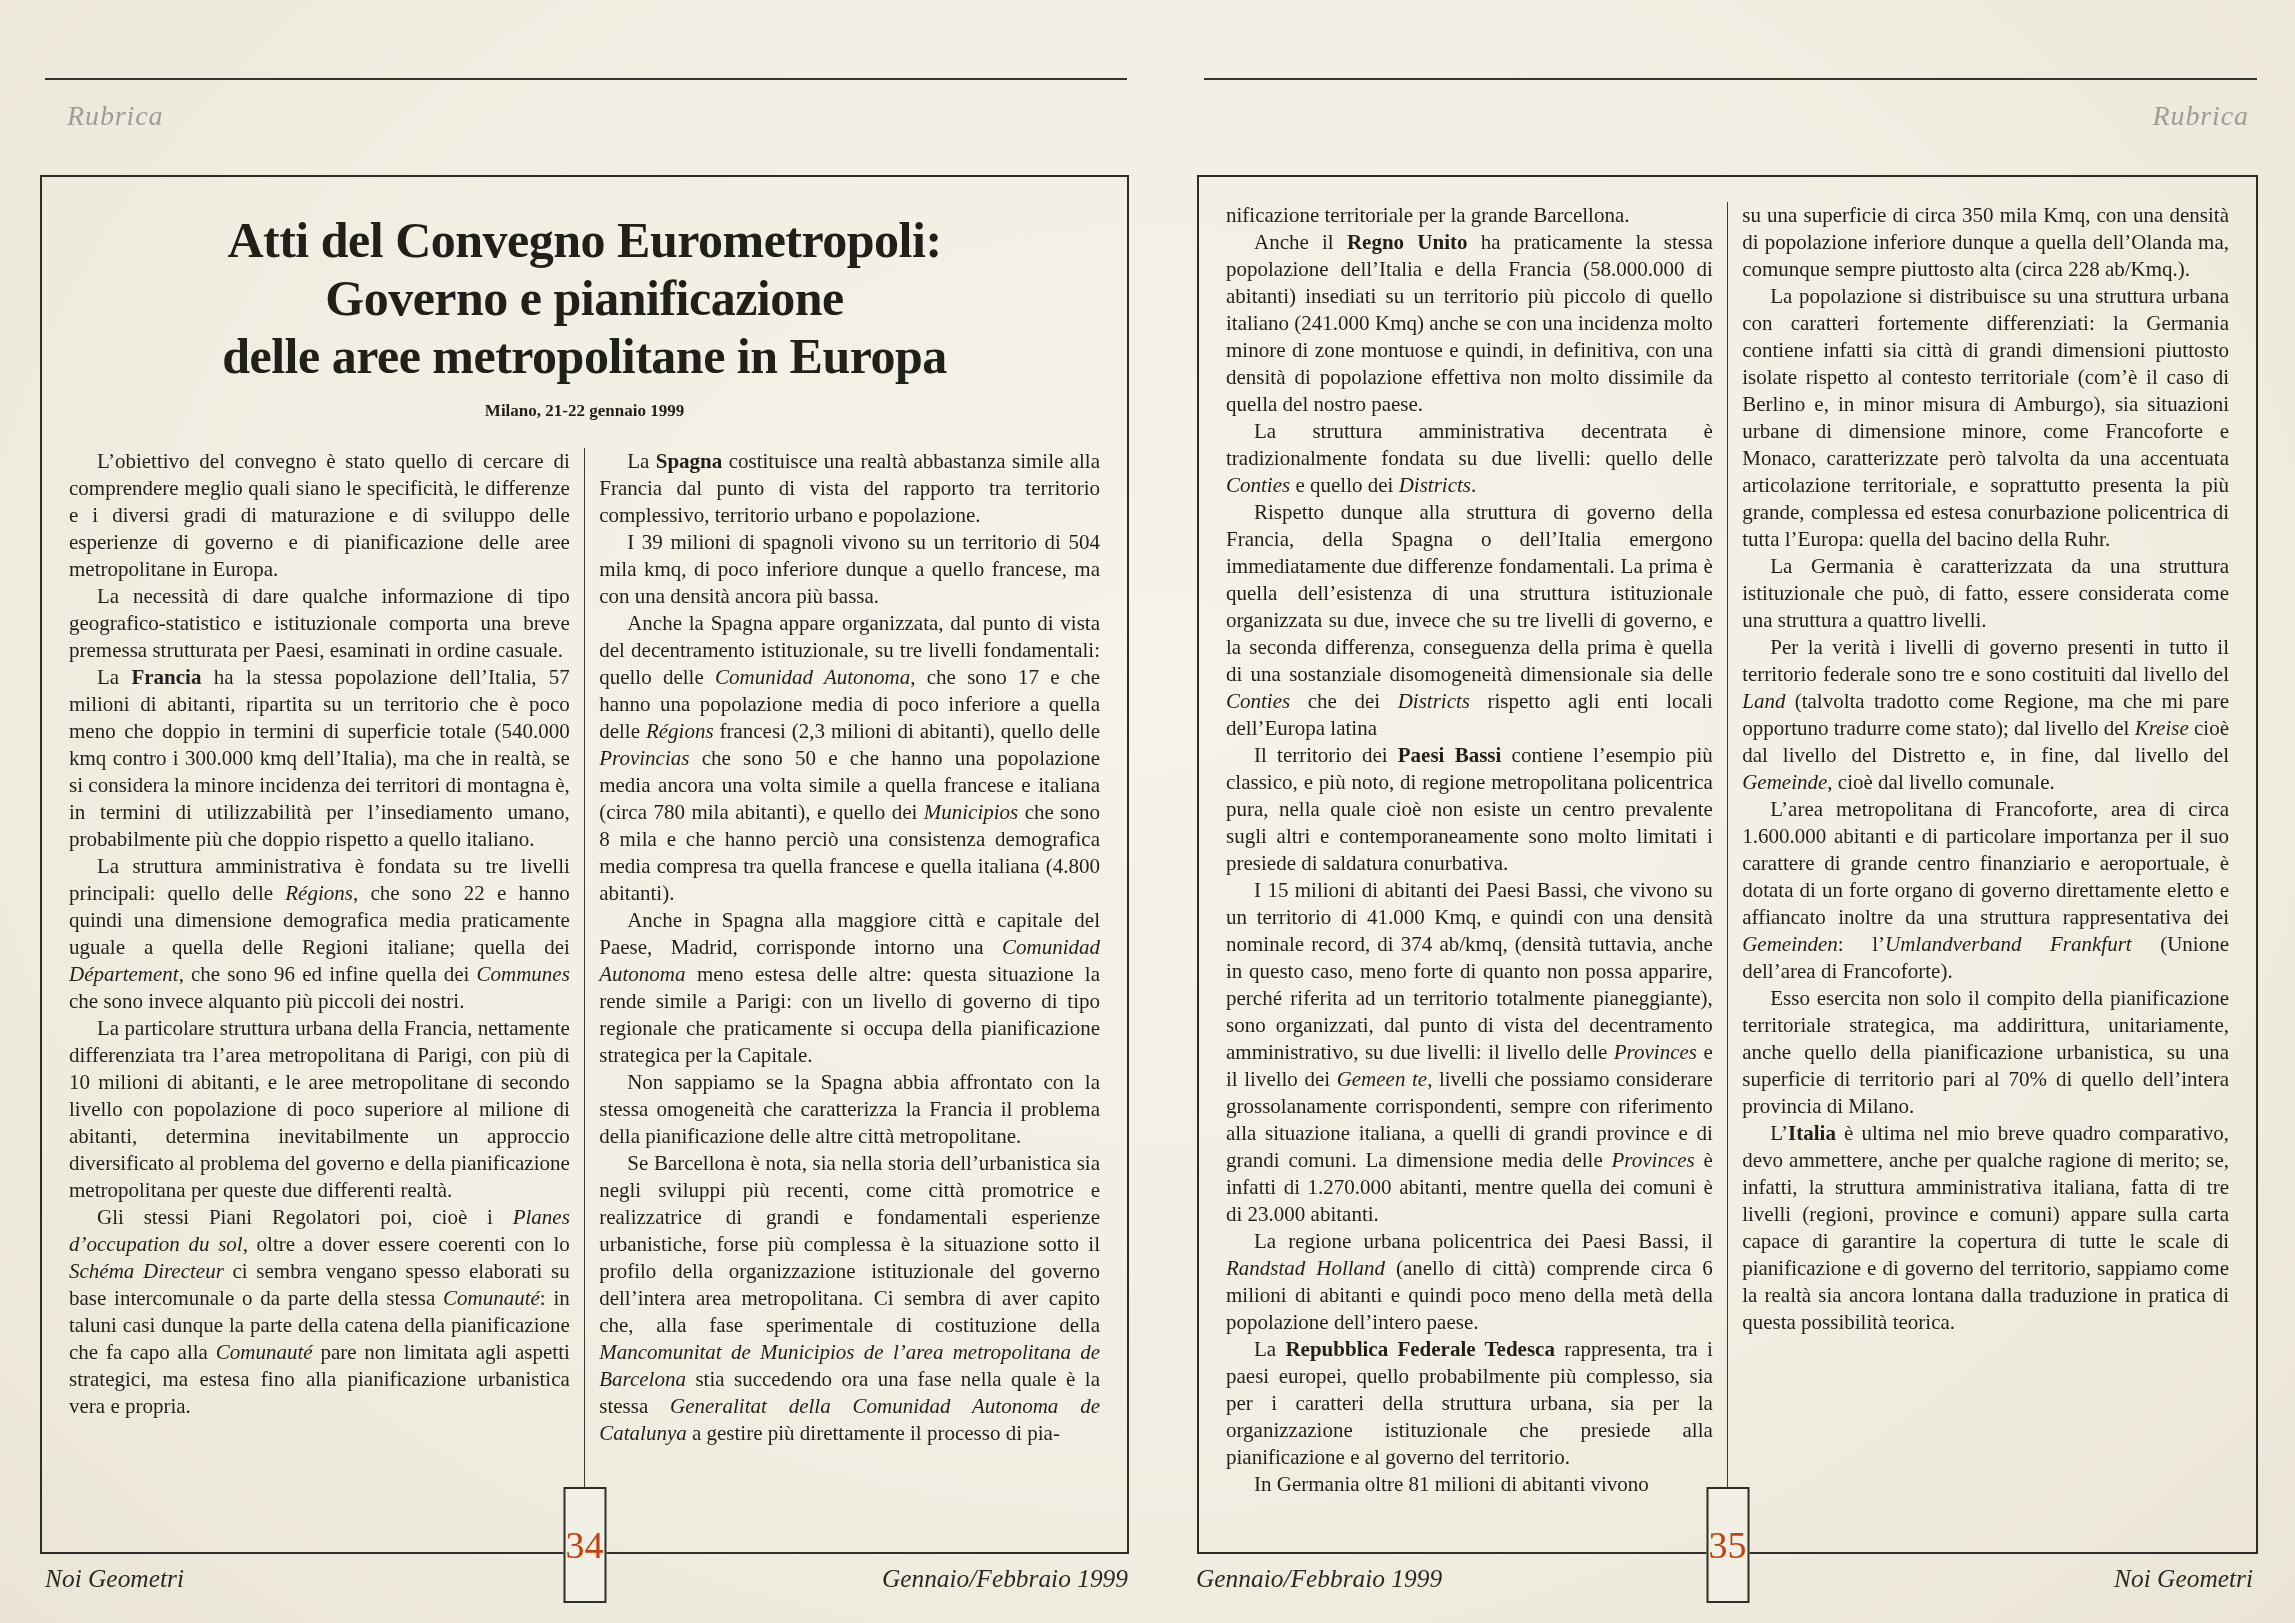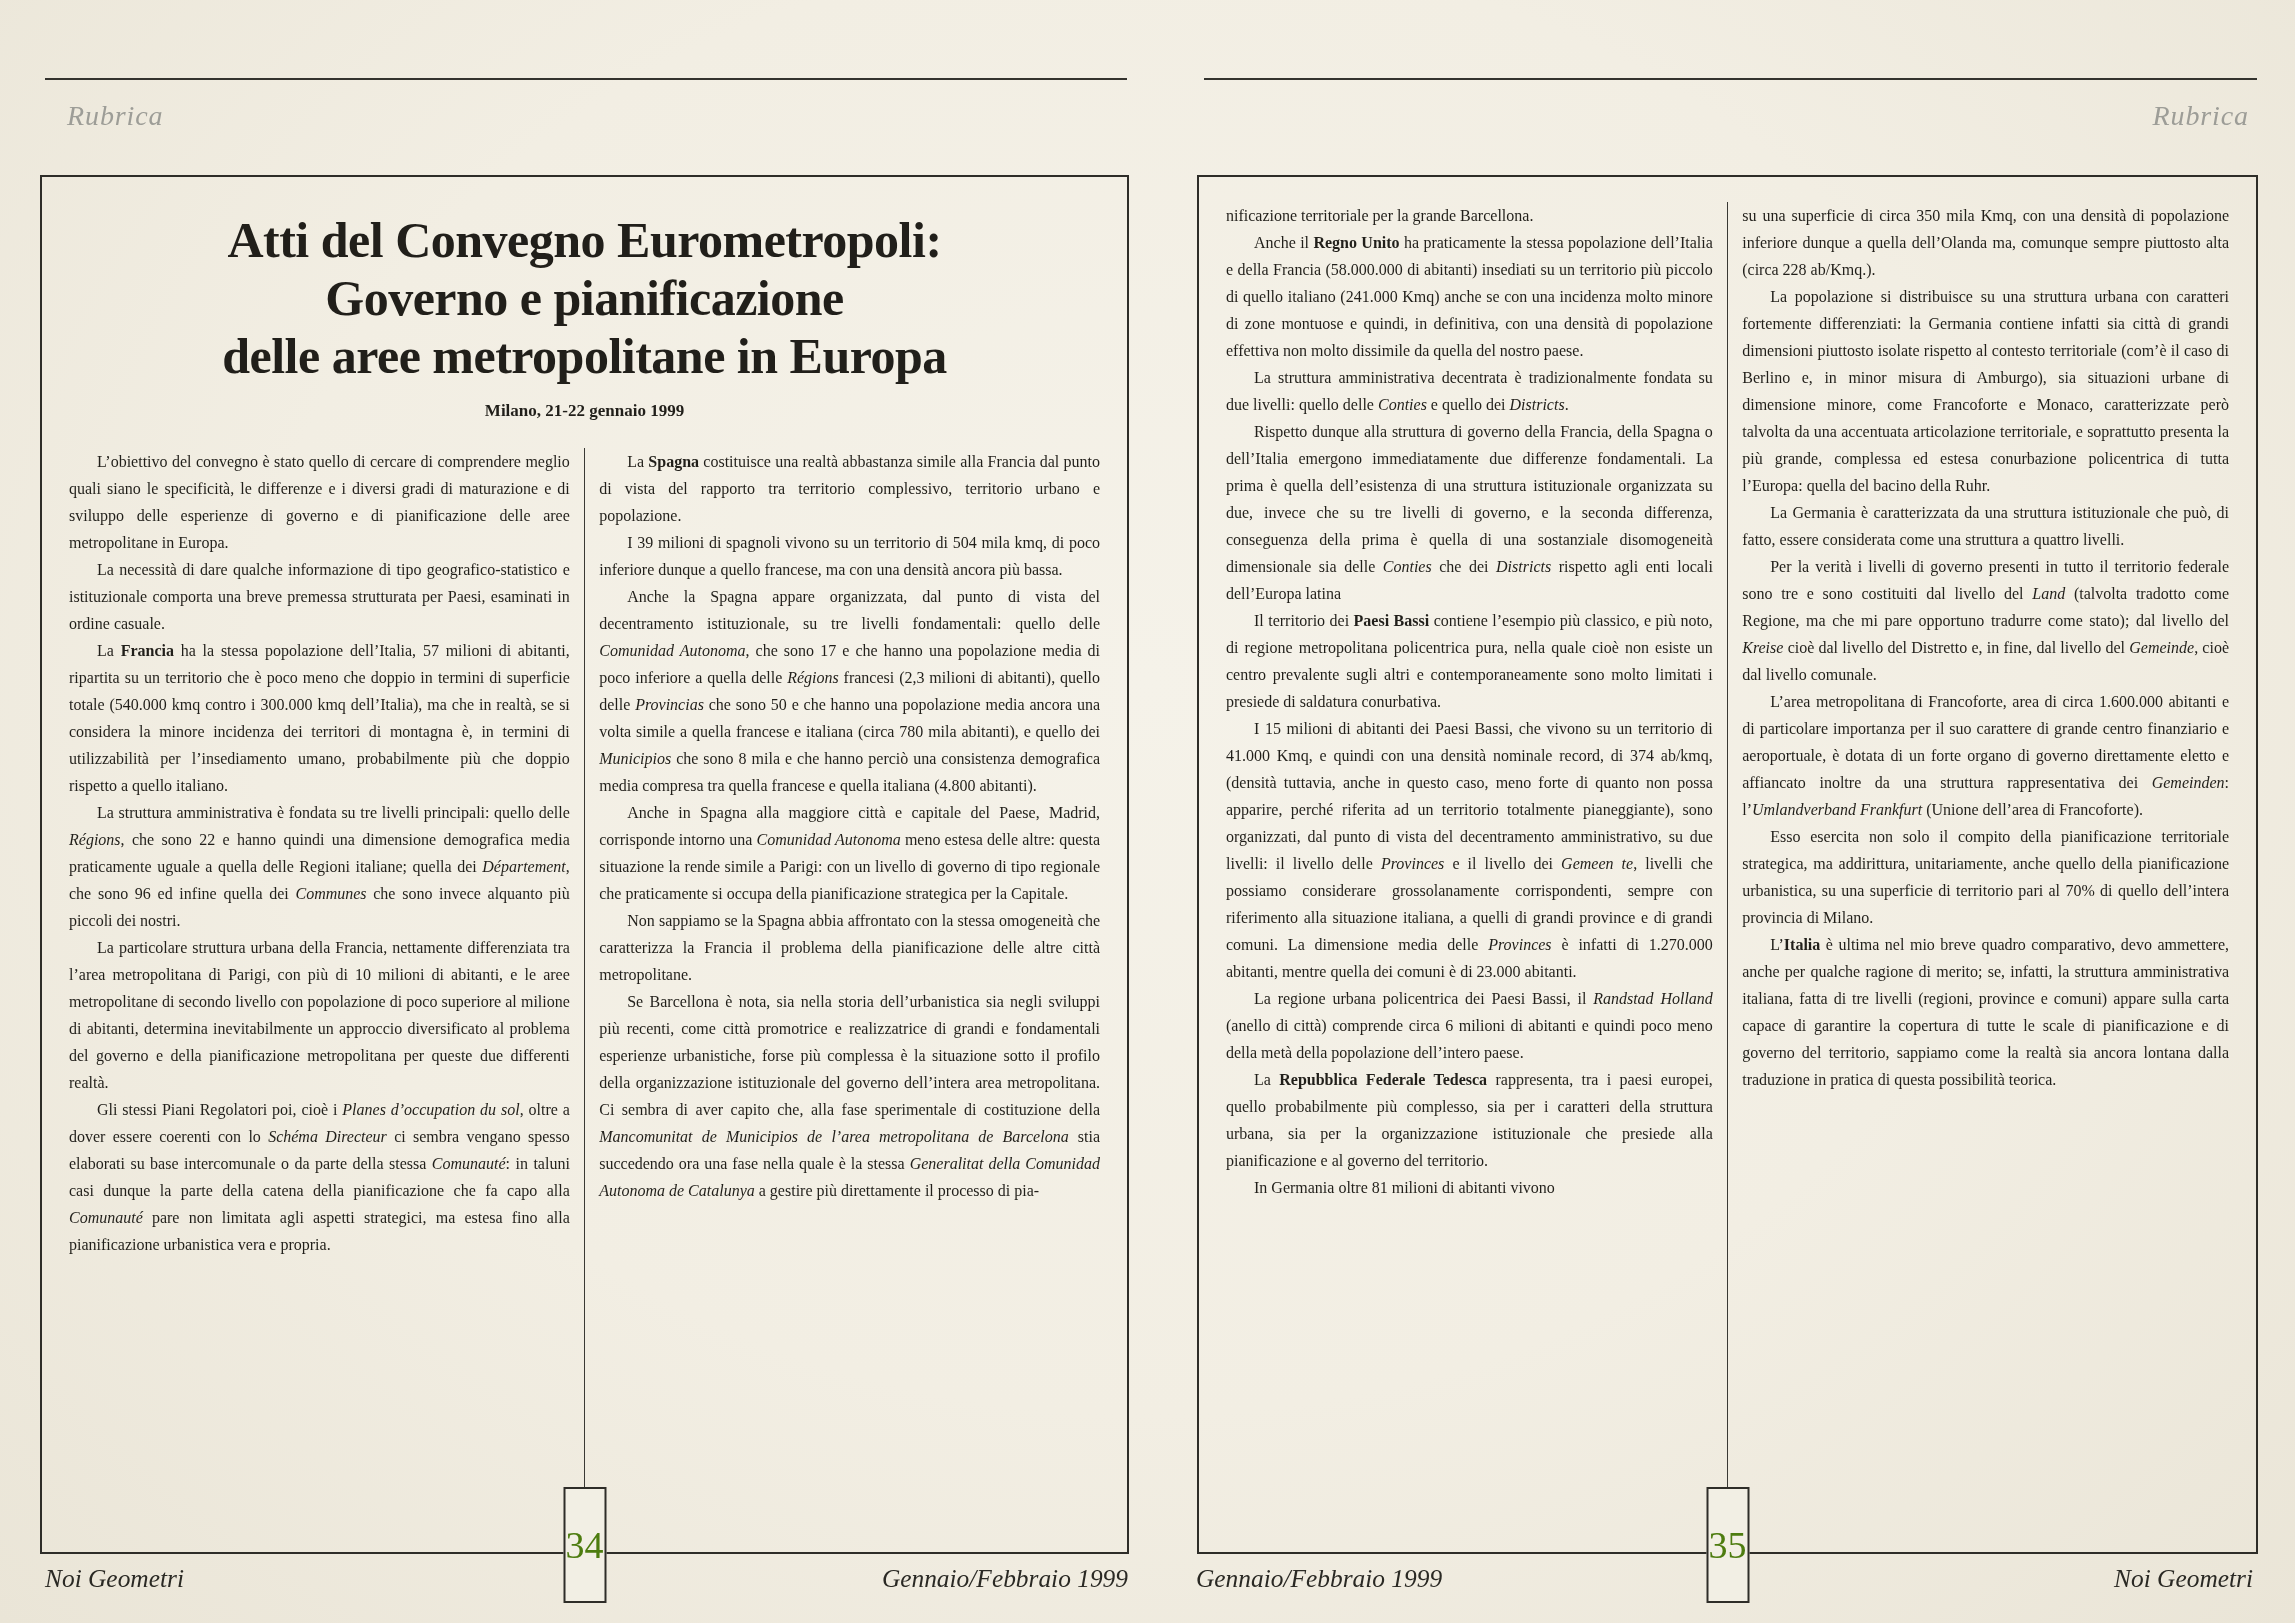--- a/index.html
+++ b/index.html
@@ -34,32 +34,32 @@
   .article-title{margin:0;font-weight:700;font-size:50px;line-height:1.16;letter-spacing:-0.5px;}
   .article-title span{display:block;}
   .article-subtitle{margin:16px 0 0 0;font-weight:700;font-size:17px;}
 
   .columns{
     flex:1 1 auto;min-height:0;display:flex;align-items:stretch;
     padding:0 27px 27px 27px;overflow:hidden;
   }
   .page-left .columns{margin-top:27px;}
   .page-right .columns{margin-top:24.5px;}
-  .col{flex:1 1 0;font-size:16px;line-height:27px;text-align:justify;}
+  .col{flex:1 1 0;font-size:21px;line-height:27px;text-align:justify;}
   .col-divider{flex:0 0 1.4px;background:#3a3934;margin:0 14px;}
   .col p{margin:0;text-indent:28px;}
   .col p.noindent{text-indent:0;}
   .seg-b{font-weight:700;}
   .seg-i{font-style:italic;}
 
   .pagenum-box{
     position:absolute;left:50%;bottom:-51px;transform:translateX(-50%);
     width:39px;height:112px;background:#f2efe4;border:2.4px solid #2e2d28;
     display:flex;align-items:center;justify-content:center;
-    font-size:38px;color:#4d7c0f;z-index:2;margin-top:38px;
+    font-size:38px;color:#c2410c;z-index:2;margin-top:38px;
   }
   .footer-text{position:absolute;top:1564px;font-size:25.4px;font-style:italic;color:#2a2924;}
   .page-left .footer-journal{left:45px;}
   .page-left .footer-issue{right:29px;}
   .page-right .footer-issue{left:39px;}
   .page-right .footer-journal{right:43px;}
 </style>
 </head>
 <body>
 

